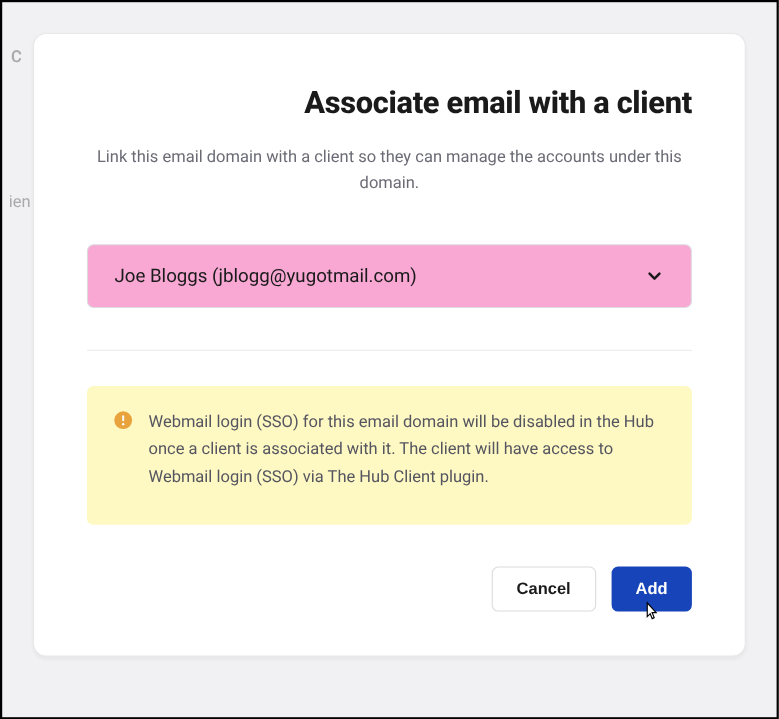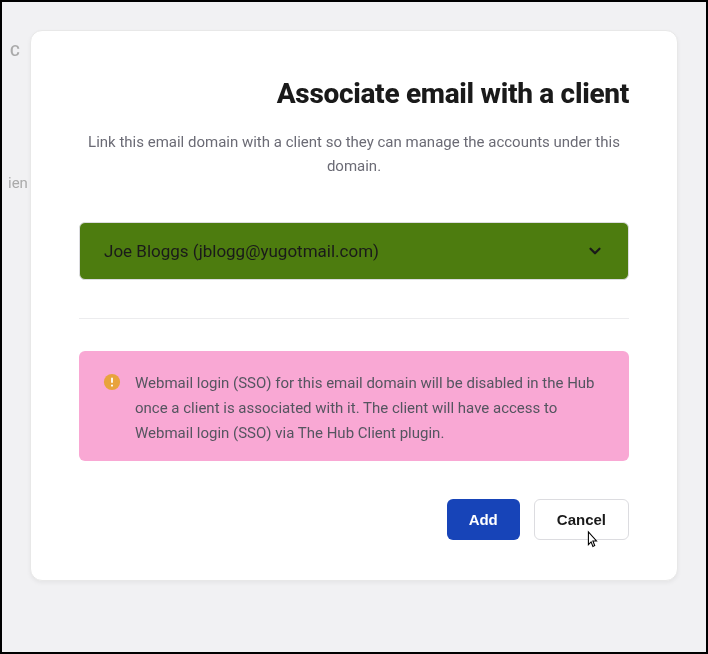--- a/index.html
+++ b/index.html
@@ -59,41 +59,41 @@
       padding: 0 8px;
     }
     .select-field {
       width: 100%;
       display: flex;
       align-items: center;
       justify-content: space-between;
       padding: 18px 24px;
       border: 1px solid #dcdce0;
       border-radius: 6px;
-      background: #4d7c0f;
+      background: #f9a8d4;
       cursor: pointer;
       font-size: 17px;
       color: #1a1a1a;
     }
     .select-field .chevron {
       width: 18px;
       height: 18px;
       display: flex;
       align-items: center;
       justify-content: center;
     }
     .divider {
       height: 1px;
       background: #ececee;
       margin: 38px 0 32px 0;
     }
     .notice {
-      background: #f9a8d4;
+      background: #fef9c3;
       border-radius: 6px;
-      padding: 20px 24px 16px 24px;
+      padding: 20px 24px 32px 24px;
       display: flex;
       gap: 14px;
       align-items: flex-start;
     }
     .notice-icon {
       flex-shrink: 0;
       width: 18px;
       height: 18px;
       margin-top: 2px;
     }
@@ -161,21 +161,21 @@
       <svg viewBox="0 0 20 20" width="18" height="18">
         <circle cx="10" cy="10" r="9" fill="#e8a33d"></circle>
         <rect x="9" y="5" width="2" height="6" rx="1" fill="#fff"></rect>
         <circle cx="10" cy="14" r="1.2" fill="#fff"></circle>
       </svg>
     </span>
     <p class="notice-text">Webmail login (SSO) for this email domain will be disabled in the Hub once a client is associated with it. The client will have access to Webmail login (SSO) via The Hub Client plugin.</p>
   </div>
 
   <div class="actions">
+    <button class="btn btn-cancel">Cancel</button>
     <button class="btn btn-add">Add</button>
-    <button class="btn btn-cancel">Cancel</button>
     <span class="cursor">
       <svg viewBox="0 0 20 24" width="18" height="22">
         <path d="M6 2 L6 16 L9 13 L11 18 L13 17 L11 12 L15 12 Z" fill="#fff" stroke="#000" stroke-width="1.2"></path>
       </svg>
     </span>
   </div>
 </div>
 
 </body></html>

